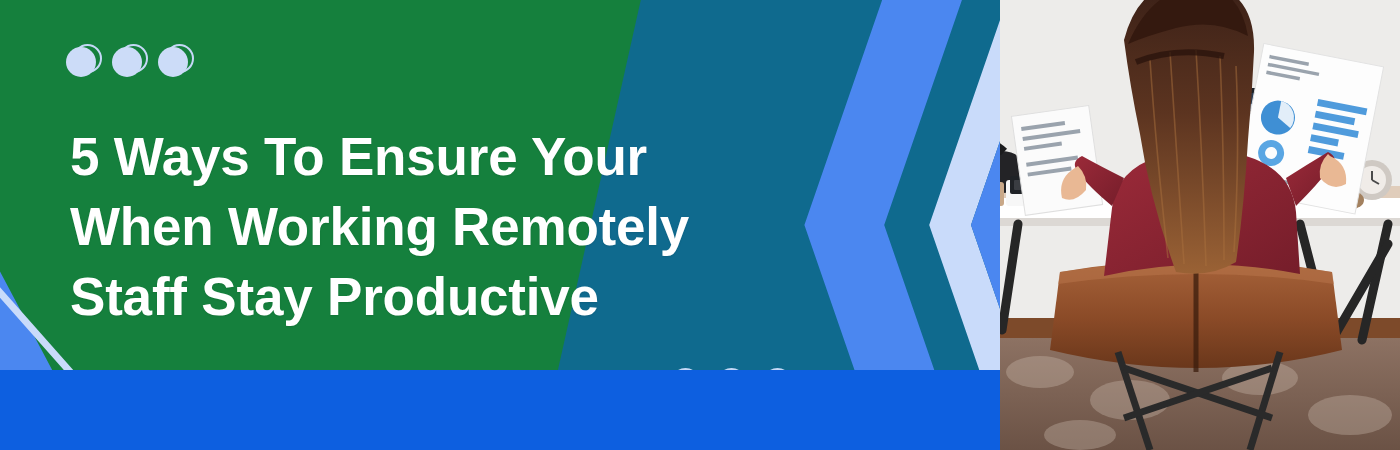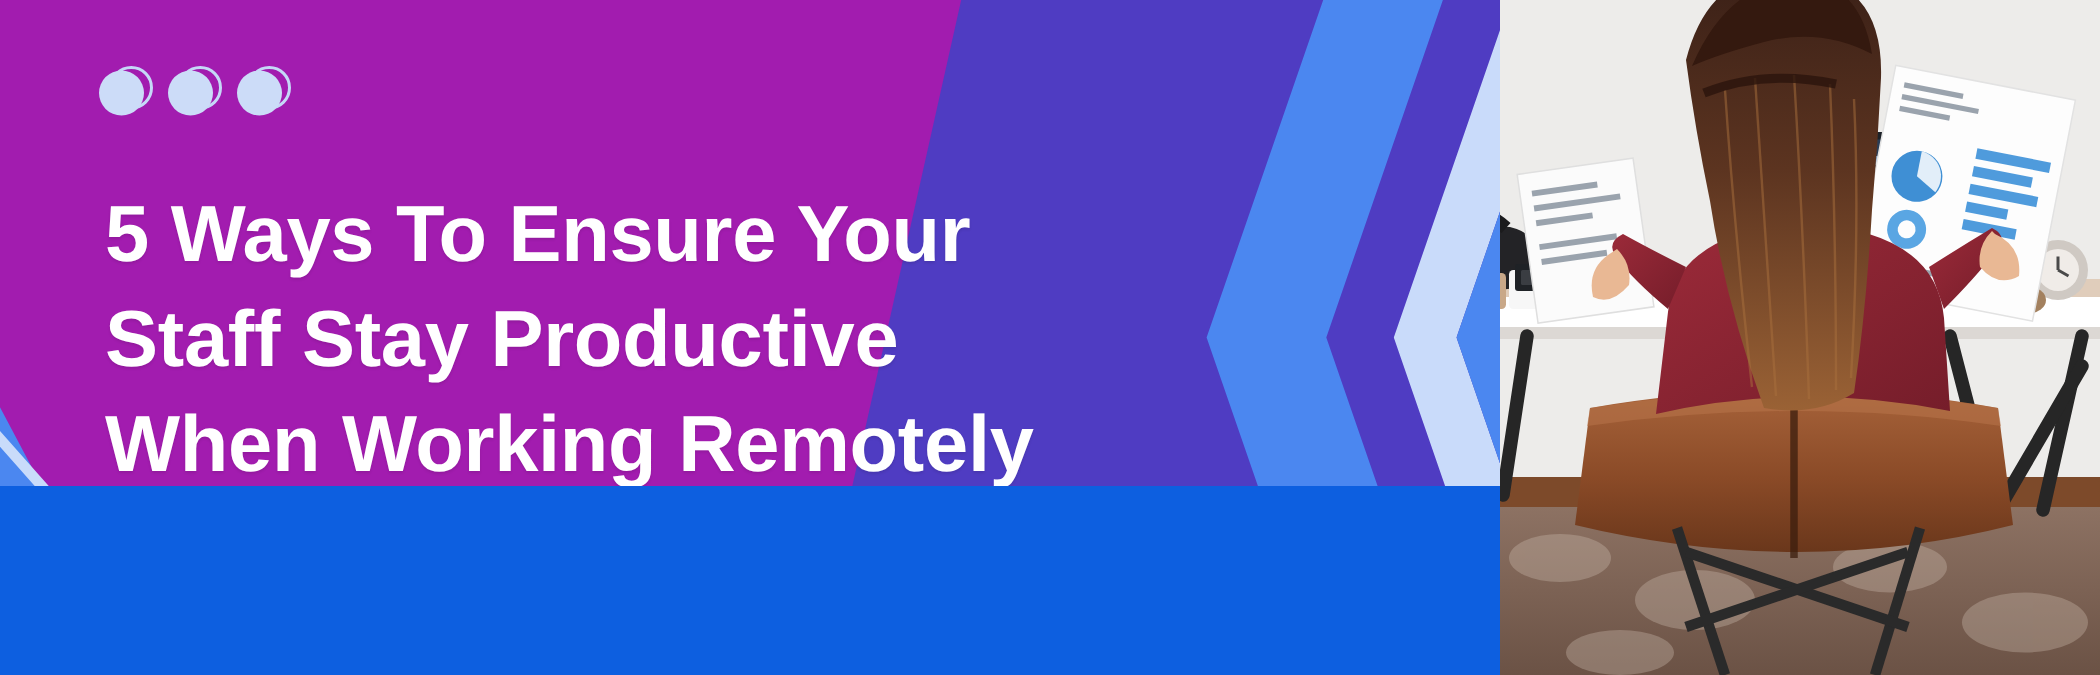--- a/index.html
+++ b/index.html
@@ -17,22 +17,22 @@
     height: 450px;
     overflow: hidden;
     background: #0d5fe0;
   }
 
   
   .blue-panel {
     position: absolute;
     left: 0; top: 0;
     width: 1060px;
-    height: 324px;
-    background: #a21caf;
+    height: 370px;
+    background: #15803d;
     overflow: hidden;
   }
   
   .panel-shade {
     position: absolute;
     top: 0;
     left: 540px;
     width: 560px;
     height: 450px;
     background: #0b58d2;
@@ -160,22 +160,22 @@
         <span class="disc"></span>
       </div>
       <div class="dot">
         <span class="ring"></span>
         <span class="disc"></span>
       </div>
     </div>
 
     <div class="headline">
       <span class="line">5 Ways To Ensure Your</span>
+      <span class="line">When Working Remotely</span>
       <span class="line">Staff Stay Productive</span>
-      <span class="line">When Working Remotely</span>
     </div>
 
     <div class="dots dots-bottom">
       <div class="dot">
         <span class="ring"></span>
         <span class="disc"></span>
       </div>
       <div class="dot">
         <span class="ring"></span>
         <span class="disc"></span>

